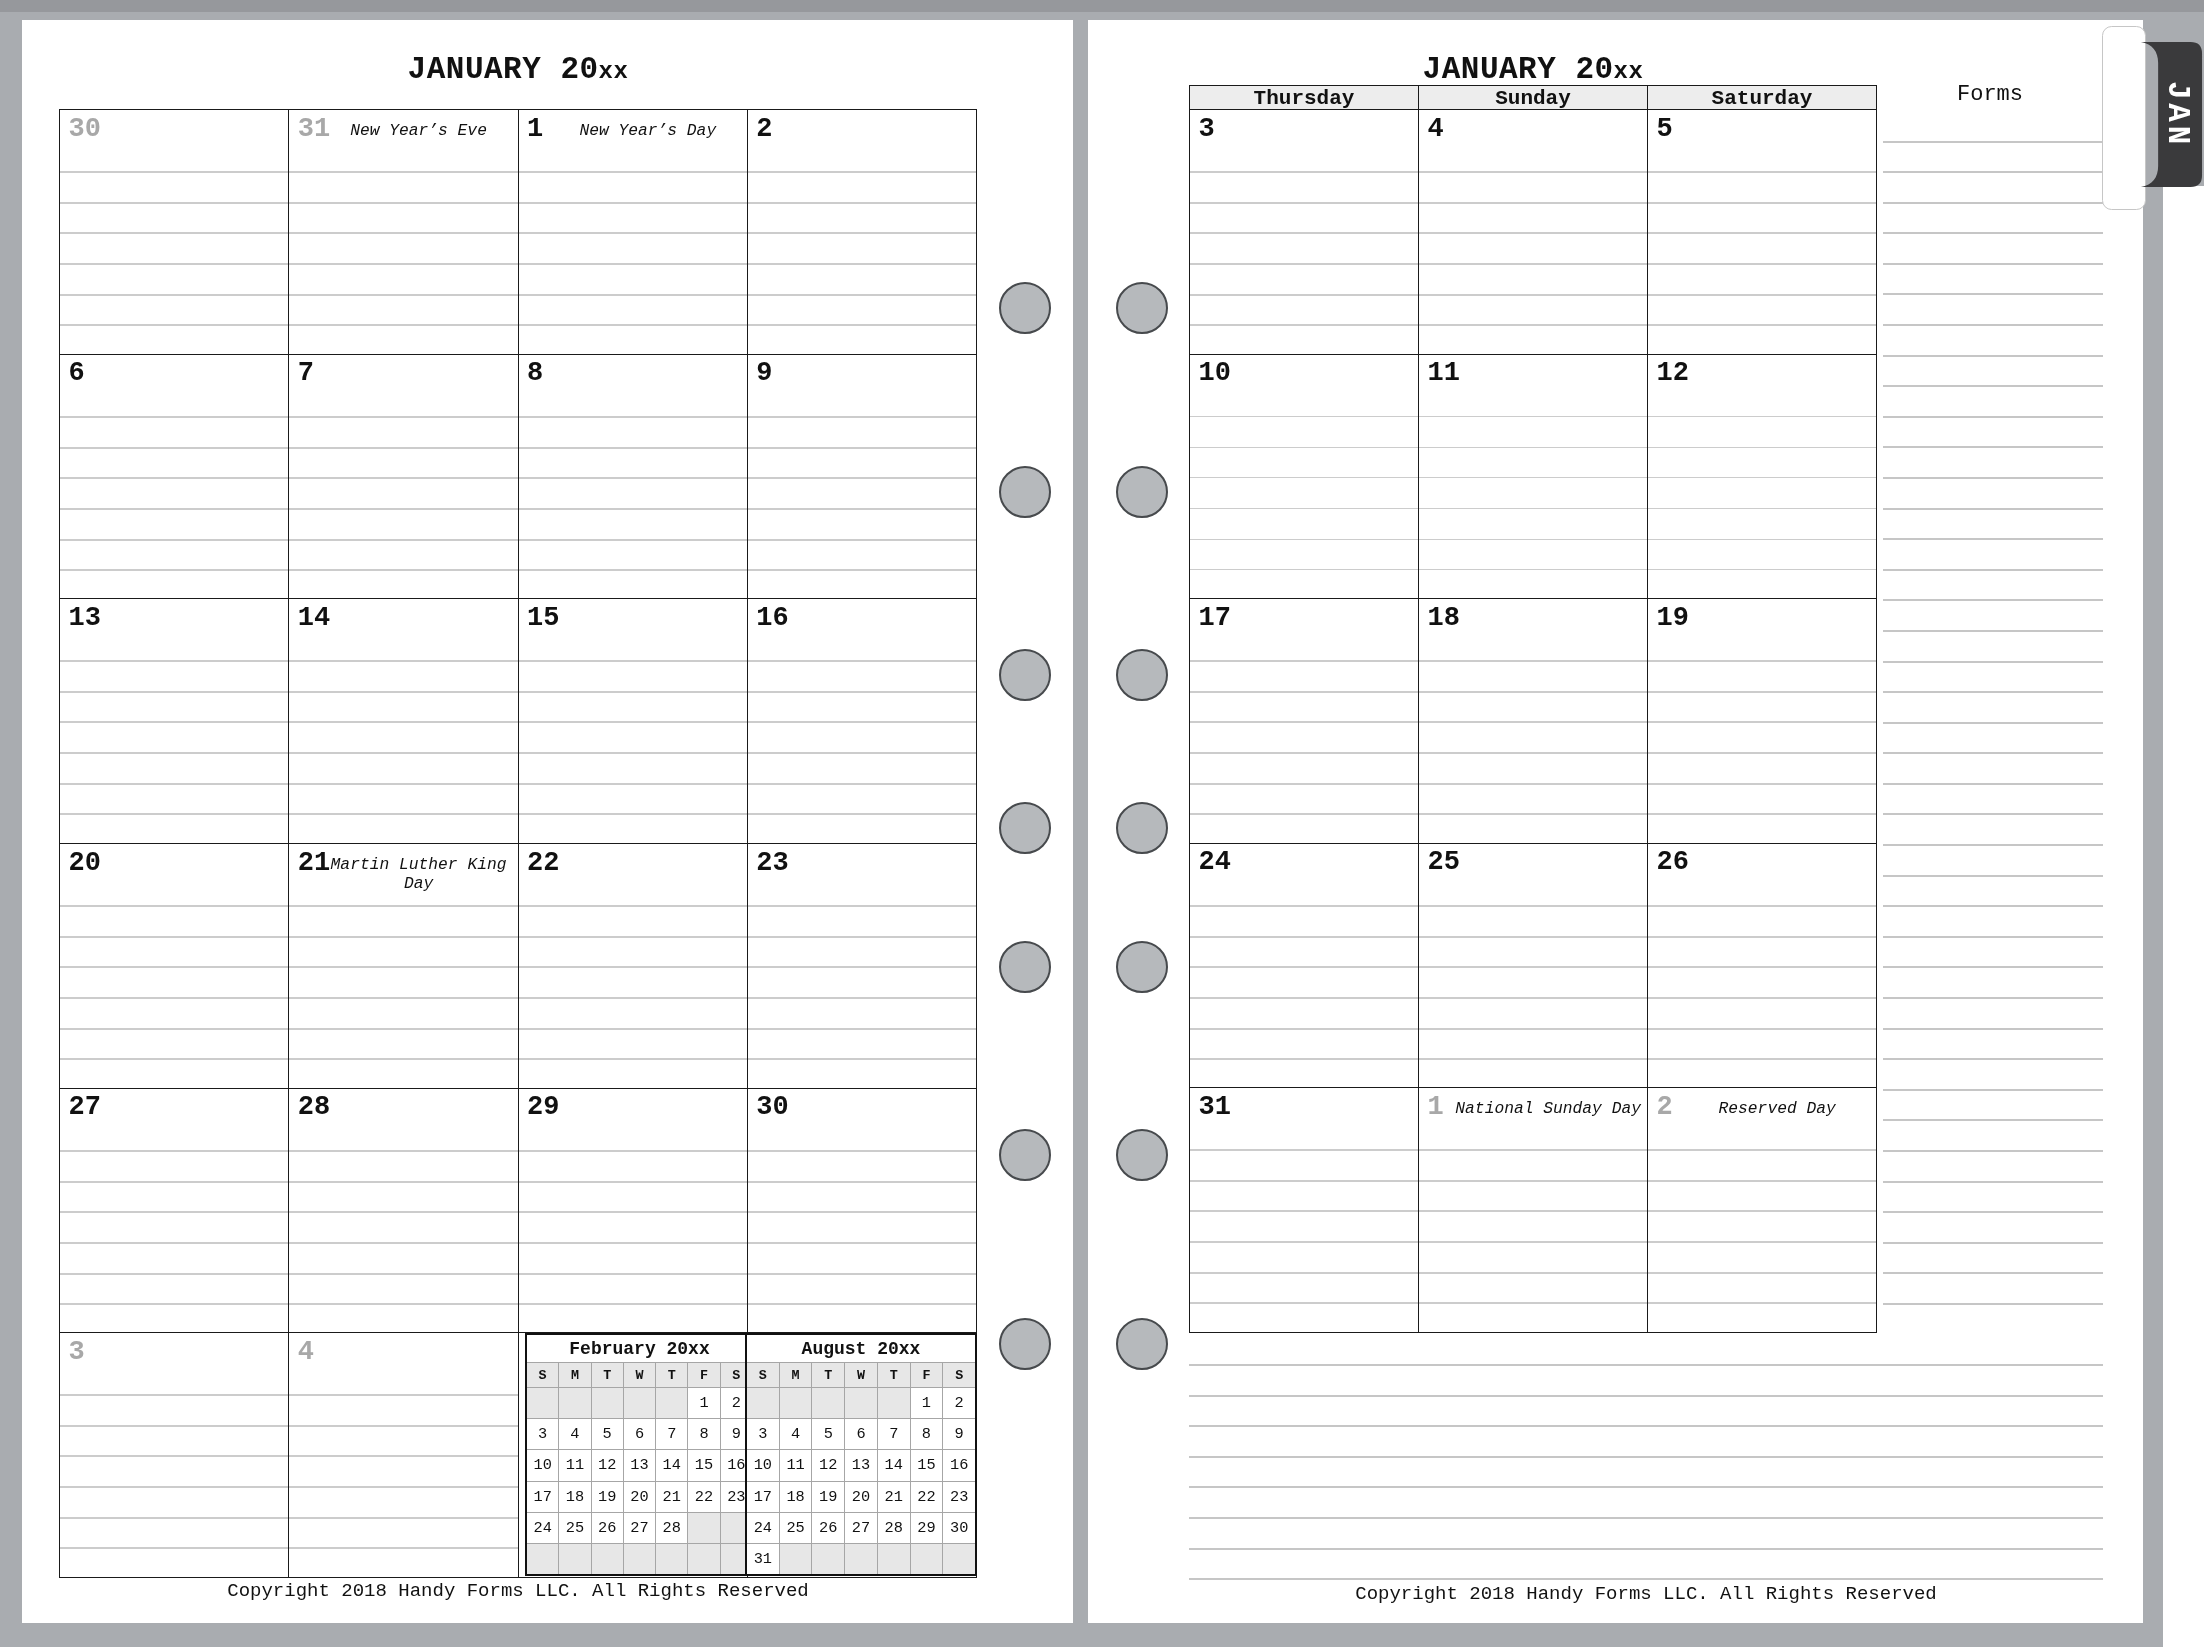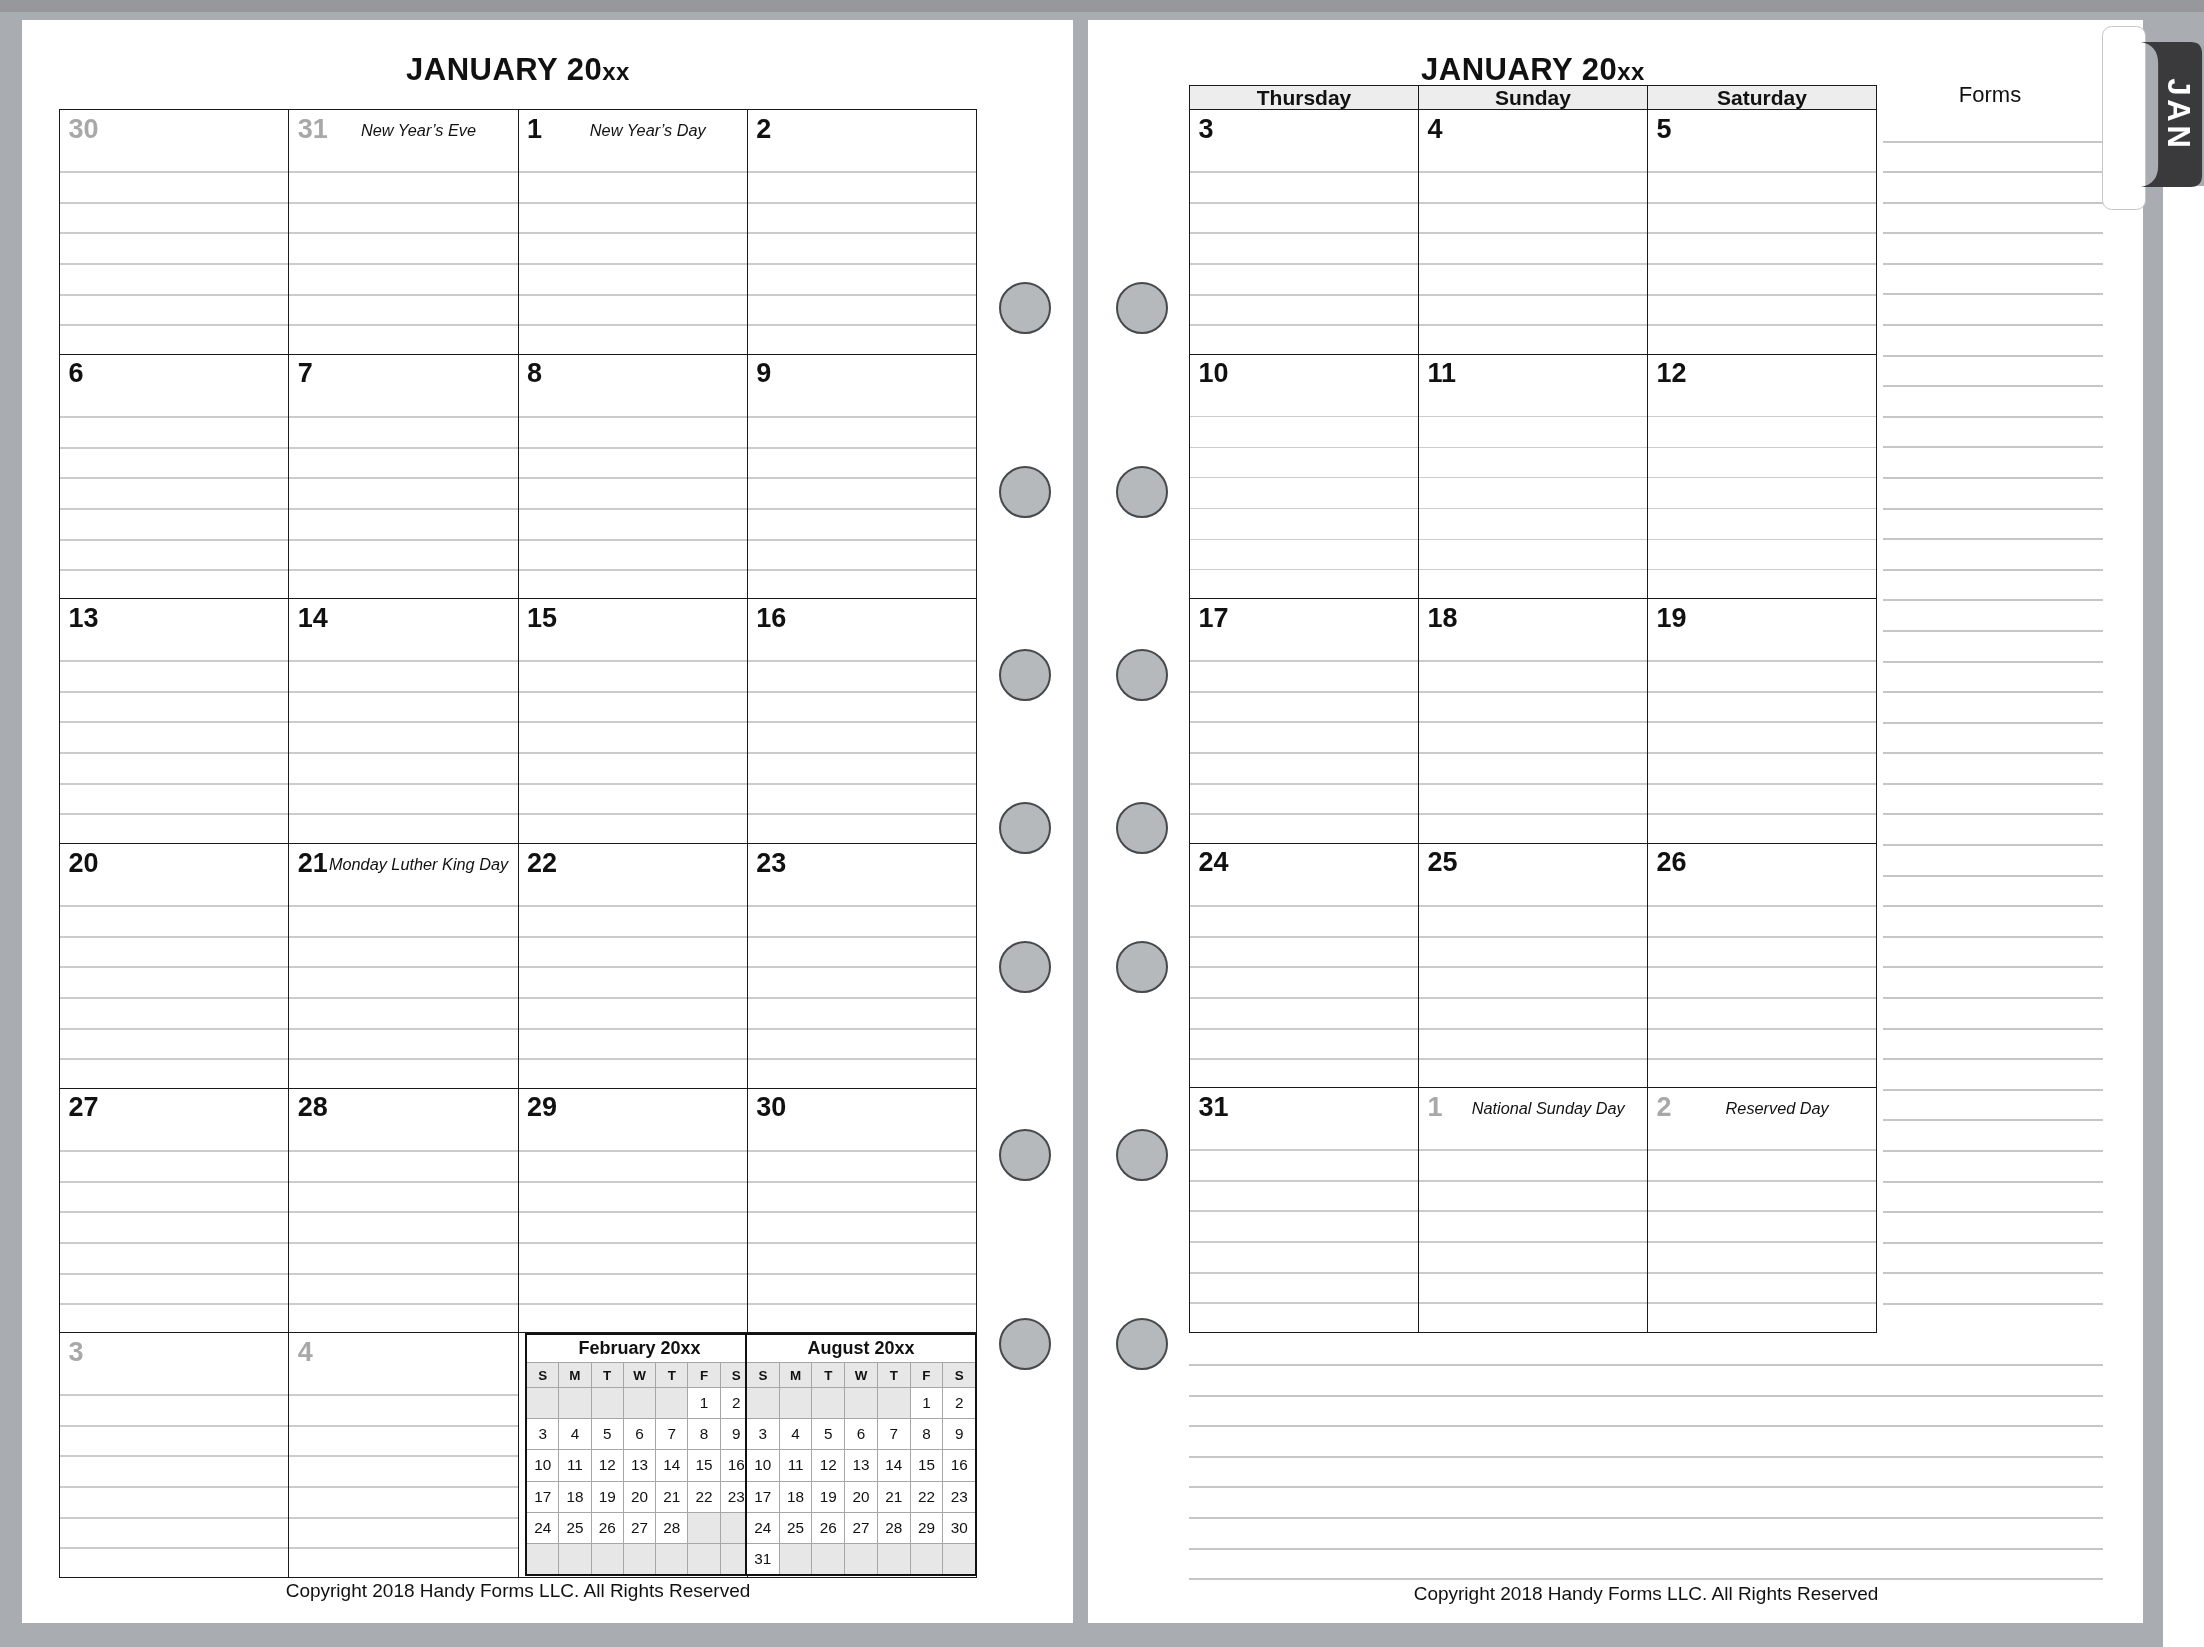--- a/index.html
+++ b/index.html
@@ -1,17 +1,17 @@
 <!DOCTYPE html>
 <html><head>
 <meta charset="utf-8">
 <style>
   html,body{margin:0;padding:0;background:#a9acb0;}
   #screen{position:relative;width:2204px;height:1648px;background:var(--background,#a9acb0);
-    font-family:Liberation Sans, sans-serif;color:#111;overflow:hidden;}
+    font-family:Liberation Mono, monospace;color:#111;overflow:hidden;}
   .top-edge{position:absolute;left:0;top:0;width:100%;height:11.5px;background:#96989c;}
   .page{position:absolute;top:20px;height:1603px;background:var(--page,#ffffff);}
   #left-page{left:22px;width:1051px;}
   #right-page{left:1088px;width:1055px;}
   #next-page-edge{position:absolute;left:2163px;top:186px;width:41px;height:1462px;background:#fff;}
 
   .title{position:absolute;top:52px;text-align:center;font-weight:700;font-size:31px;letter-spacing:0.5px;}
   #left-title{left:59px;width:918px;}
   #right-title{left:1189px;width:688px;}
   .title .suffix{font-size:24px;}
@@ -217,21 +217,21 @@
           <div class="dnum">20</div>
         </div>
         <div class="cell">
           <div class="cline" style="top: 61px;"></div>
           <div class="cline" style="top: 92px;"></div>
           <div class="cline" style="top: 122px;"></div>
           <div class="cline" style="top: 153px;"></div>
           <div class="cline" style="top: 184px;"></div>
           <div class="cline" style="top: 214px;"></div>
           <div class="dnum">21</div>
-          <div class="holiday">Monday Luther King Day</div>
+          <div class="holiday">Martin Luther King Day</div>
         </div>
         <div class="cell">
           <div class="cline" style="top: 61px;"></div>
           <div class="cline" style="top: 92px;"></div>
           <div class="cline" style="top: 122px;"></div>
           <div class="cline" style="top: 153px;"></div>
           <div class="cline" style="top: 184px;"></div>
           <div class="cline" style="top: 214px;"></div>
           <div class="dnum">22</div>
         </div>

